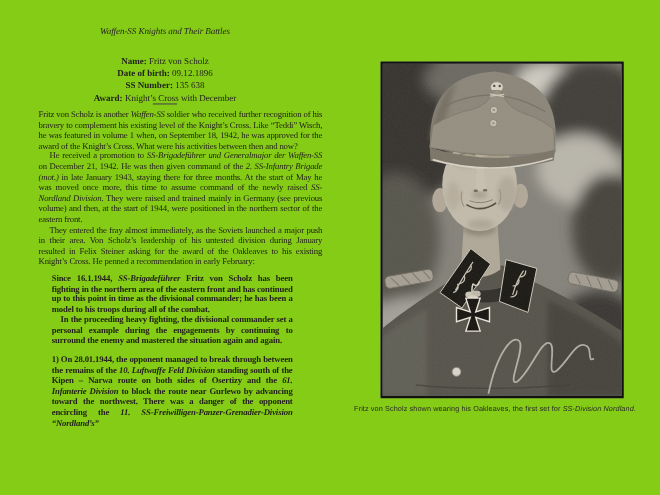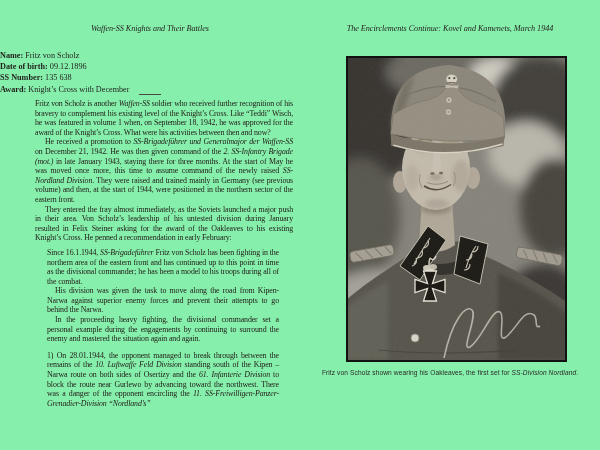--- a/index.html
+++ b/index.html
@@ -3,50 +3,50 @@
 <meta charset="utf-8">
 <style>
   html,body{margin:0;padding:0;}
   body{
     width:600px;height:450px;
     background:#fcfcfa;
     font-family:"Liberation Serif", serif;
     color:#1f1d1b;
     overflow:hidden;
   }
-  .spread{position:relative;width:600px;height:450px;background:#86efac;}
+  .spread{position:relative;width:600px;height:450px;background:#84cc16;}
   .page{position:absolute;top:0;width:300px;height:450px;}
   .page.left{left:0;}
   .page.right{left:300px;}
 
   .running-head{
     position:absolute;top:24px;left:0;width:300px;
     text-align:center;font-style:italic;font-size:8.2px;color:#262420;
     letter-spacing:-0.05px;
   }
 
   .info-block{
     position:absolute;top:50px;left:0;width:300px;
-    font-size:8.2px;line-height:11.2px;color:#211f1c;
+    text-align:center;font-size:8.2px;line-height:11.2px;color:#211f1c;
   }
   .info-line b{font-weight:bold;}
 
   .rule{
     position:absolute;top:94px;left:139px;width:22px;height:0;
     border-top:1px solid #4a4843;
   }
 
   .body-text{
     position:absolute;top:99px;left:35px;width:258px;
     font-size:7.9px;line-height:9.6px;letter-spacing:-0.12px;
     text-align:justify;color:#232119;
   }
   .body-text p{margin:0;}
   .body-text p.ind{text-indent:10px;}
-  .quote{margin:5px 14px 0 12px;}
+  .quote{margin:5px 27px 0 12px;font-weight:bold;}
   .quote p.ind{text-indent:8px;}
   .quote p.note{margin-top:7px;text-indent:0;}
 
   .folio{
     position:absolute;top:421px;left:0;width:300px;
     text-align:center;font-style:italic;font-size:8px;color:#2a2824;
   }
 
   .photo-frame{
     position:absolute;top:56px;left:46px;margin:0;
@@ -92,30 +92,28 @@
 
     <div class="rule"></div>
 
     <div class="body-text">
       <p><span>Fritz von Scholz is another </span><i>Waffen-SS</i><span> soldier who received further recognition of his bravery to complement his existing level of the Knight’s Cross. Like “Teddi” Wisch, he was featured in volume 1 when, on September 18, 1942, he was approved for the award of the Knight’s Cross. What were his activities between then and now?</span></p>
       <p class="ind"><span>He received a promotion to </span><i>SS-Brigadeführer und Generalmajor der Waffen-SS</i><span> on December 21, 1942. He was then given command of the </span><i>2. SS-Infantry Brigade (mot.)</i><span> in late January 1943, staying there for three months. At the start of May he was moved once more, this time to assume command of the newly raised </span><i>SS-Nordland Division</i><span>. They were raised and trained mainly in Germany (see previous volume) and then, at the start of 1944, were positioned in the northern sector of the eastern front.</span></p>
       <p class="ind"><span>They entered the fray almost immediately, as the Soviets launched a major push in their area. Von Scholz’s leadership of his untested division during January resulted in Felix Steiner asking for the award of the Oakleaves to his existing Knight’s Cross. He penned a recommendation in early February:</span></p>
 
       <div class="quote">
         <p><span>Since 16.1.1944, </span><i>SS-Brigadeführer</i><span> Fritz von Scholz has been fighting in the northern area of the eastern front and has continued up to this point in time as the divisional commander; he has been a model to his troops during all of the combat.</span></p>
-        <p class="ind"><span>His division was given the task to move along the road from Kipen-Narwa against superior enemy forces and prevent their attempts to go behind the Narwa.</span></p>
         <p class="ind"><span>In the proceeding heavy fighting, the divisional commander set a personal example during the engagements by continuing to surround the enemy and mastered the situation again and again.</span></p>
         <p class="note"><span>1) On 28.01.1944, the opponent managed to break through between the remains of the </span><i>10. Luftwaffe Feld Division</i><span> standing south of the Kipen – Narwa route on both sides of Osertizy and the </span><i>61. Infanterie Division</i><span> to block the route near Gurlewo by advancing toward the northwest. There was a danger of the opponent encircling the </span><i>11. SS-Freiwilligen-Panzer-Grenadier-Division “Nordland’s”</i></p>
       </div>
     </div>
 
   </section>
 
   <section class="page right">
-    <div class="running-head">The Encirclements Continue: Kovel and Kamenets, March 1944</div>
 
     <figure class="photo-frame">
       <svg width="217" height="302" viewBox="0 0 217 302" xmlns="http://www.w3.org/2000/svg">
         <defs>
           <filter id="soft" x="-60%" y="-60%" width="220%" height="220%">
             <feGaussianBlur stdDeviation="6"></feGaussianBlur>
           </filter>
           <filter id="soft2" x="-60%" y="-60%" width="220%" height="220%">
             <feGaussianBlur stdDeviation="2.2"></feGaussianBlur>
           </filter>

